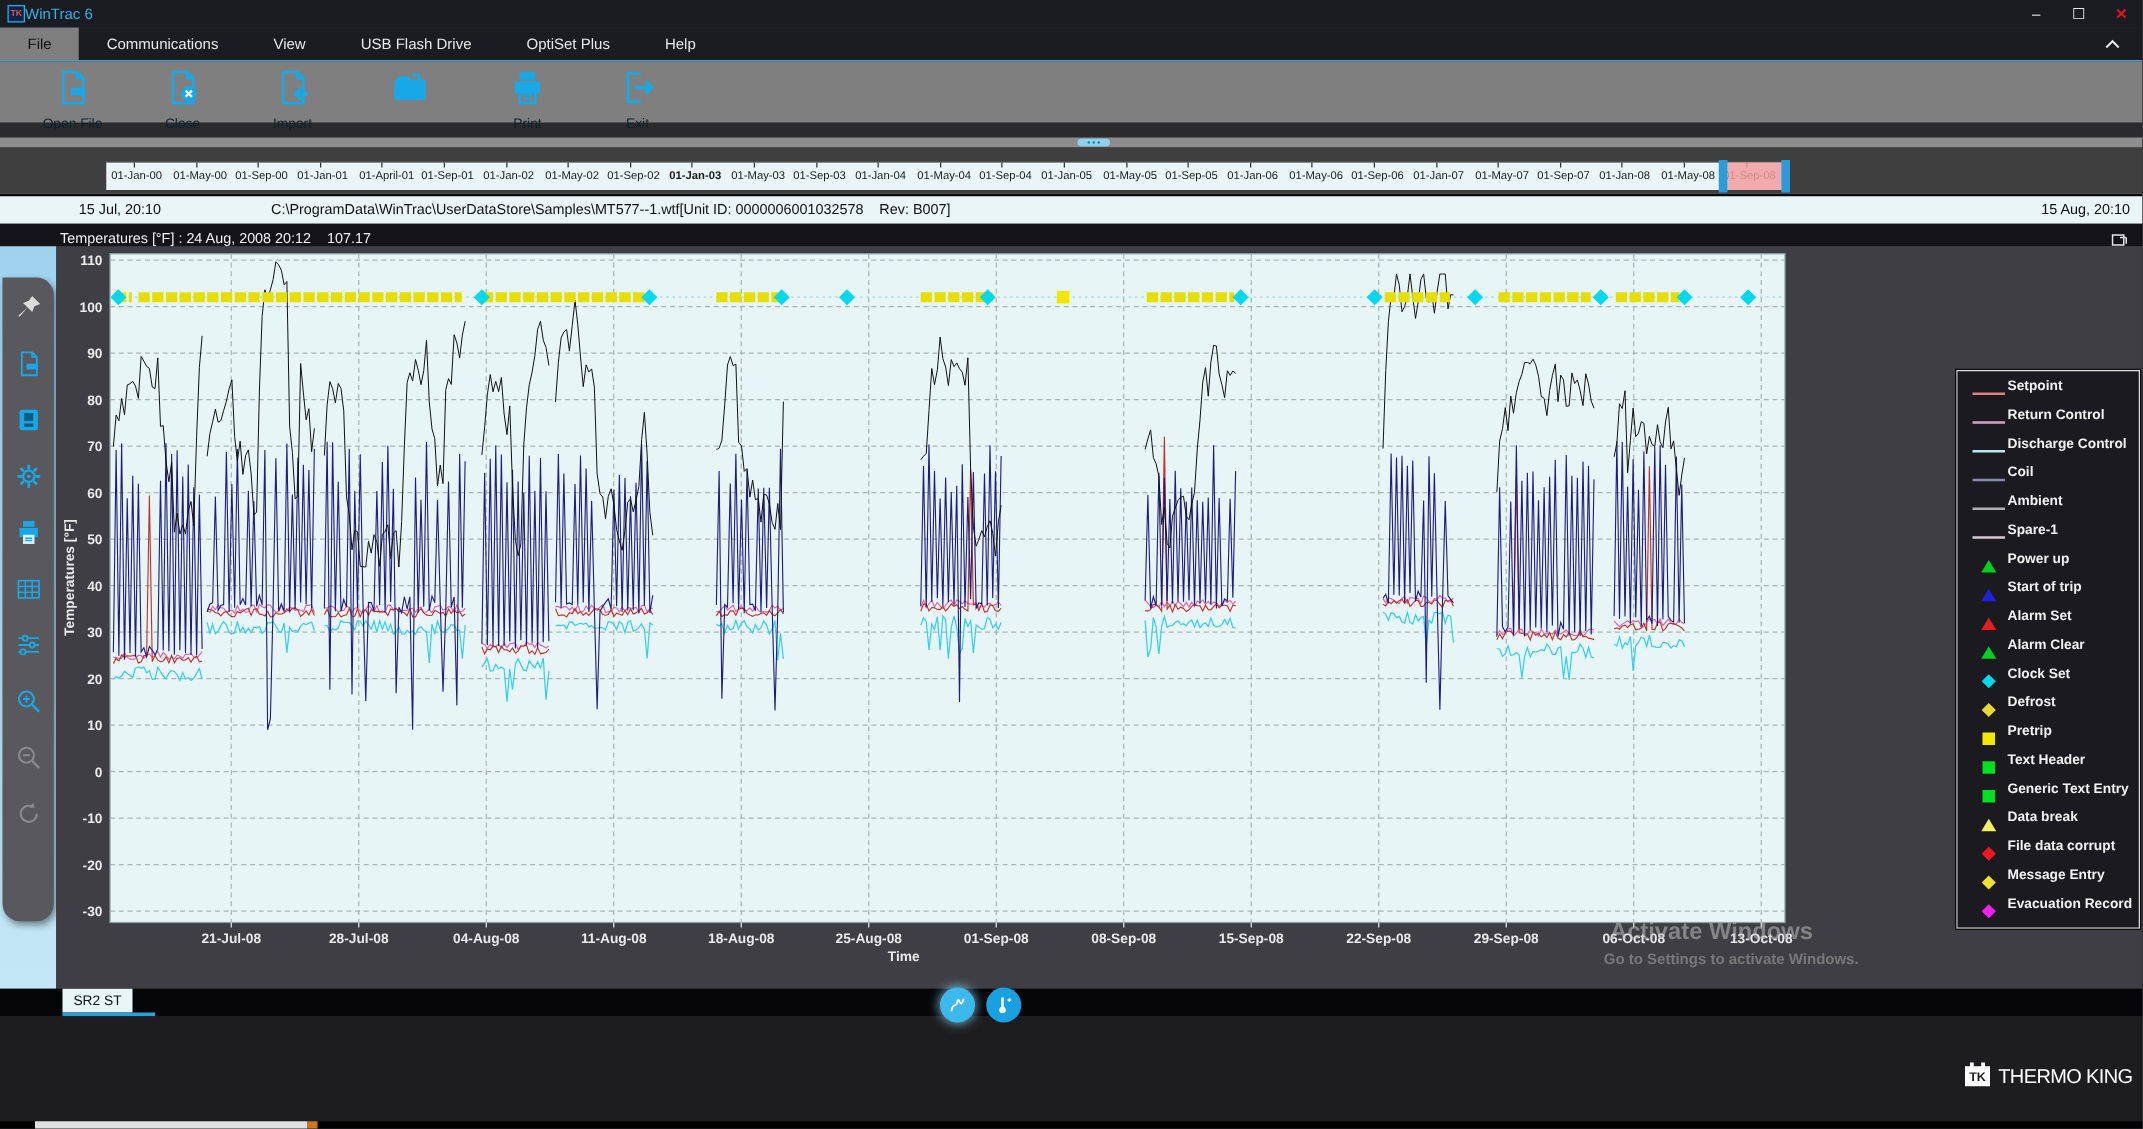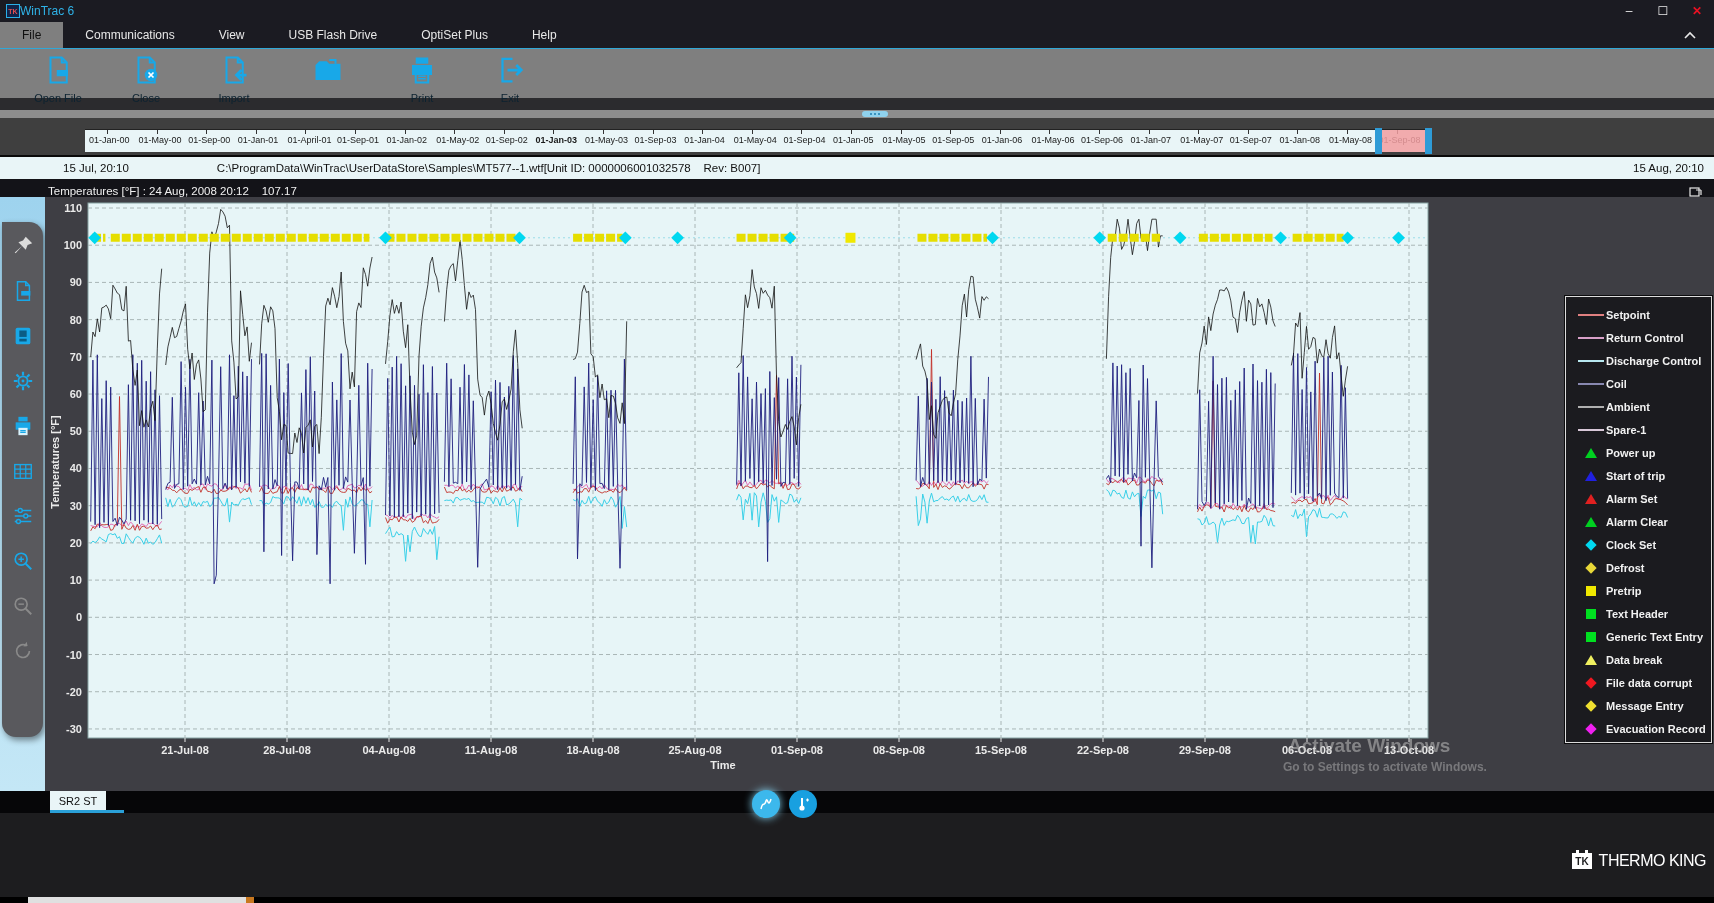--- a/index.html
+++ b/index.html
@@ -68,21 +68,21 @@
               border-radius:0 14px 14px 14px;box-shadow:2px 3px 6px rgba(0,0,0,0.45);
               display:flex;flex-direction:column;align-items:center;padding-top:12px;box-sizing:border-box;gap:21px;}
   .side-icon{width:24px;height:24px;display:flex;align-items:center;justify-content:center;}
   .chart-region{position:absolute;left:45px;top:0;width:1669px;height:594px;background:#3e3e44;}
   #plot-svg{position:absolute;left:0;top:0;}
 
   
   .legend{position:absolute;left:1520px;top:99px;width:147px;height:447px;background:#1b1b1f;
           border:1px solid #dcdcdc;outline:1px solid #0c0c0e;box-sizing:border-box;
           padding:6px 0 0 10px;}
-  .legend-row{height:23px;display:flex;align-items:center;color:#f2f2f2;font-size:11px;}
+  .legend-row{height:23px;display:flex;color:#f2f2f2;font-size:11px;}
   .lg-swatch{width:30px;display:flex;align-items:center;justify-content:center;flex:0 0 30px;}
   .lg-label{white-space:nowrap;}
 
   
   .watermark1{position:absolute;left:1243px;top:538px;font-size:19px;color:rgba(190,190,190,0.55);}
   .watermark2{position:absolute;left:1238px;top:563px;font-size:12px;color:rgba(190,190,190,0.45);}
 
   
   .footer-tabs{position:absolute;left:0;top:791px;width:1714px;height:22px;background:#060608;}
   .sheet-tab{position:absolute;left:50px;top:0;width:56px;height:19px;background:#e9f5f7;

